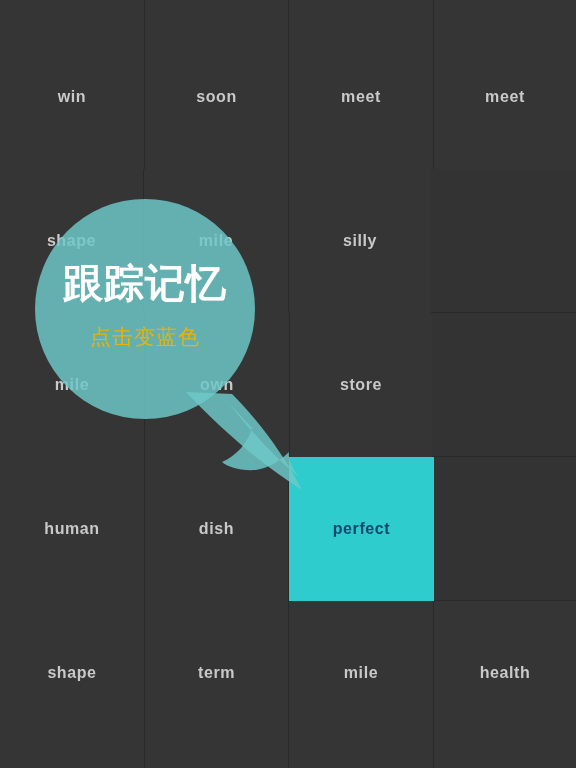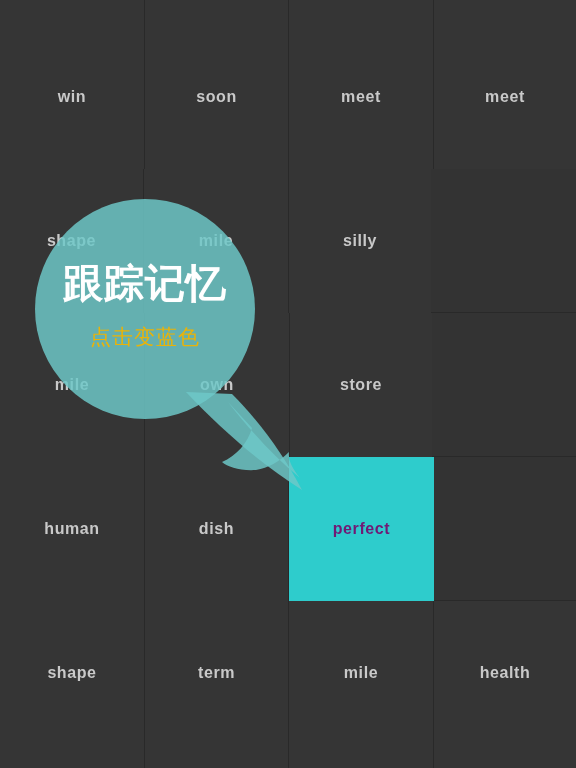--- a/index.html
+++ b/index.html
@@ -52,21 +52,21 @@
   .grid-cell.c0 { width: 145px; }
   .grid-cell.c1 { width: 144px; }
   .grid-cell.c2 { width: 145px; }
   .grid-cell.c3 { width: 142px; }
 
   .grid-cell.selected {
     background: #2ecccc;
     color: #333333;
     border-right-color: #29bebe;
   }
-  .grid-cell.selected .cell-label { color: #701a75; }
+  .grid-cell.selected .cell-label { color: #0c4a6e; }
   .cell-label {
     pointer-events: none;
     white-space: nowrap;
   }
 
   
   #callout {
     position: absolute;
     left: 0;
     top: 0;

